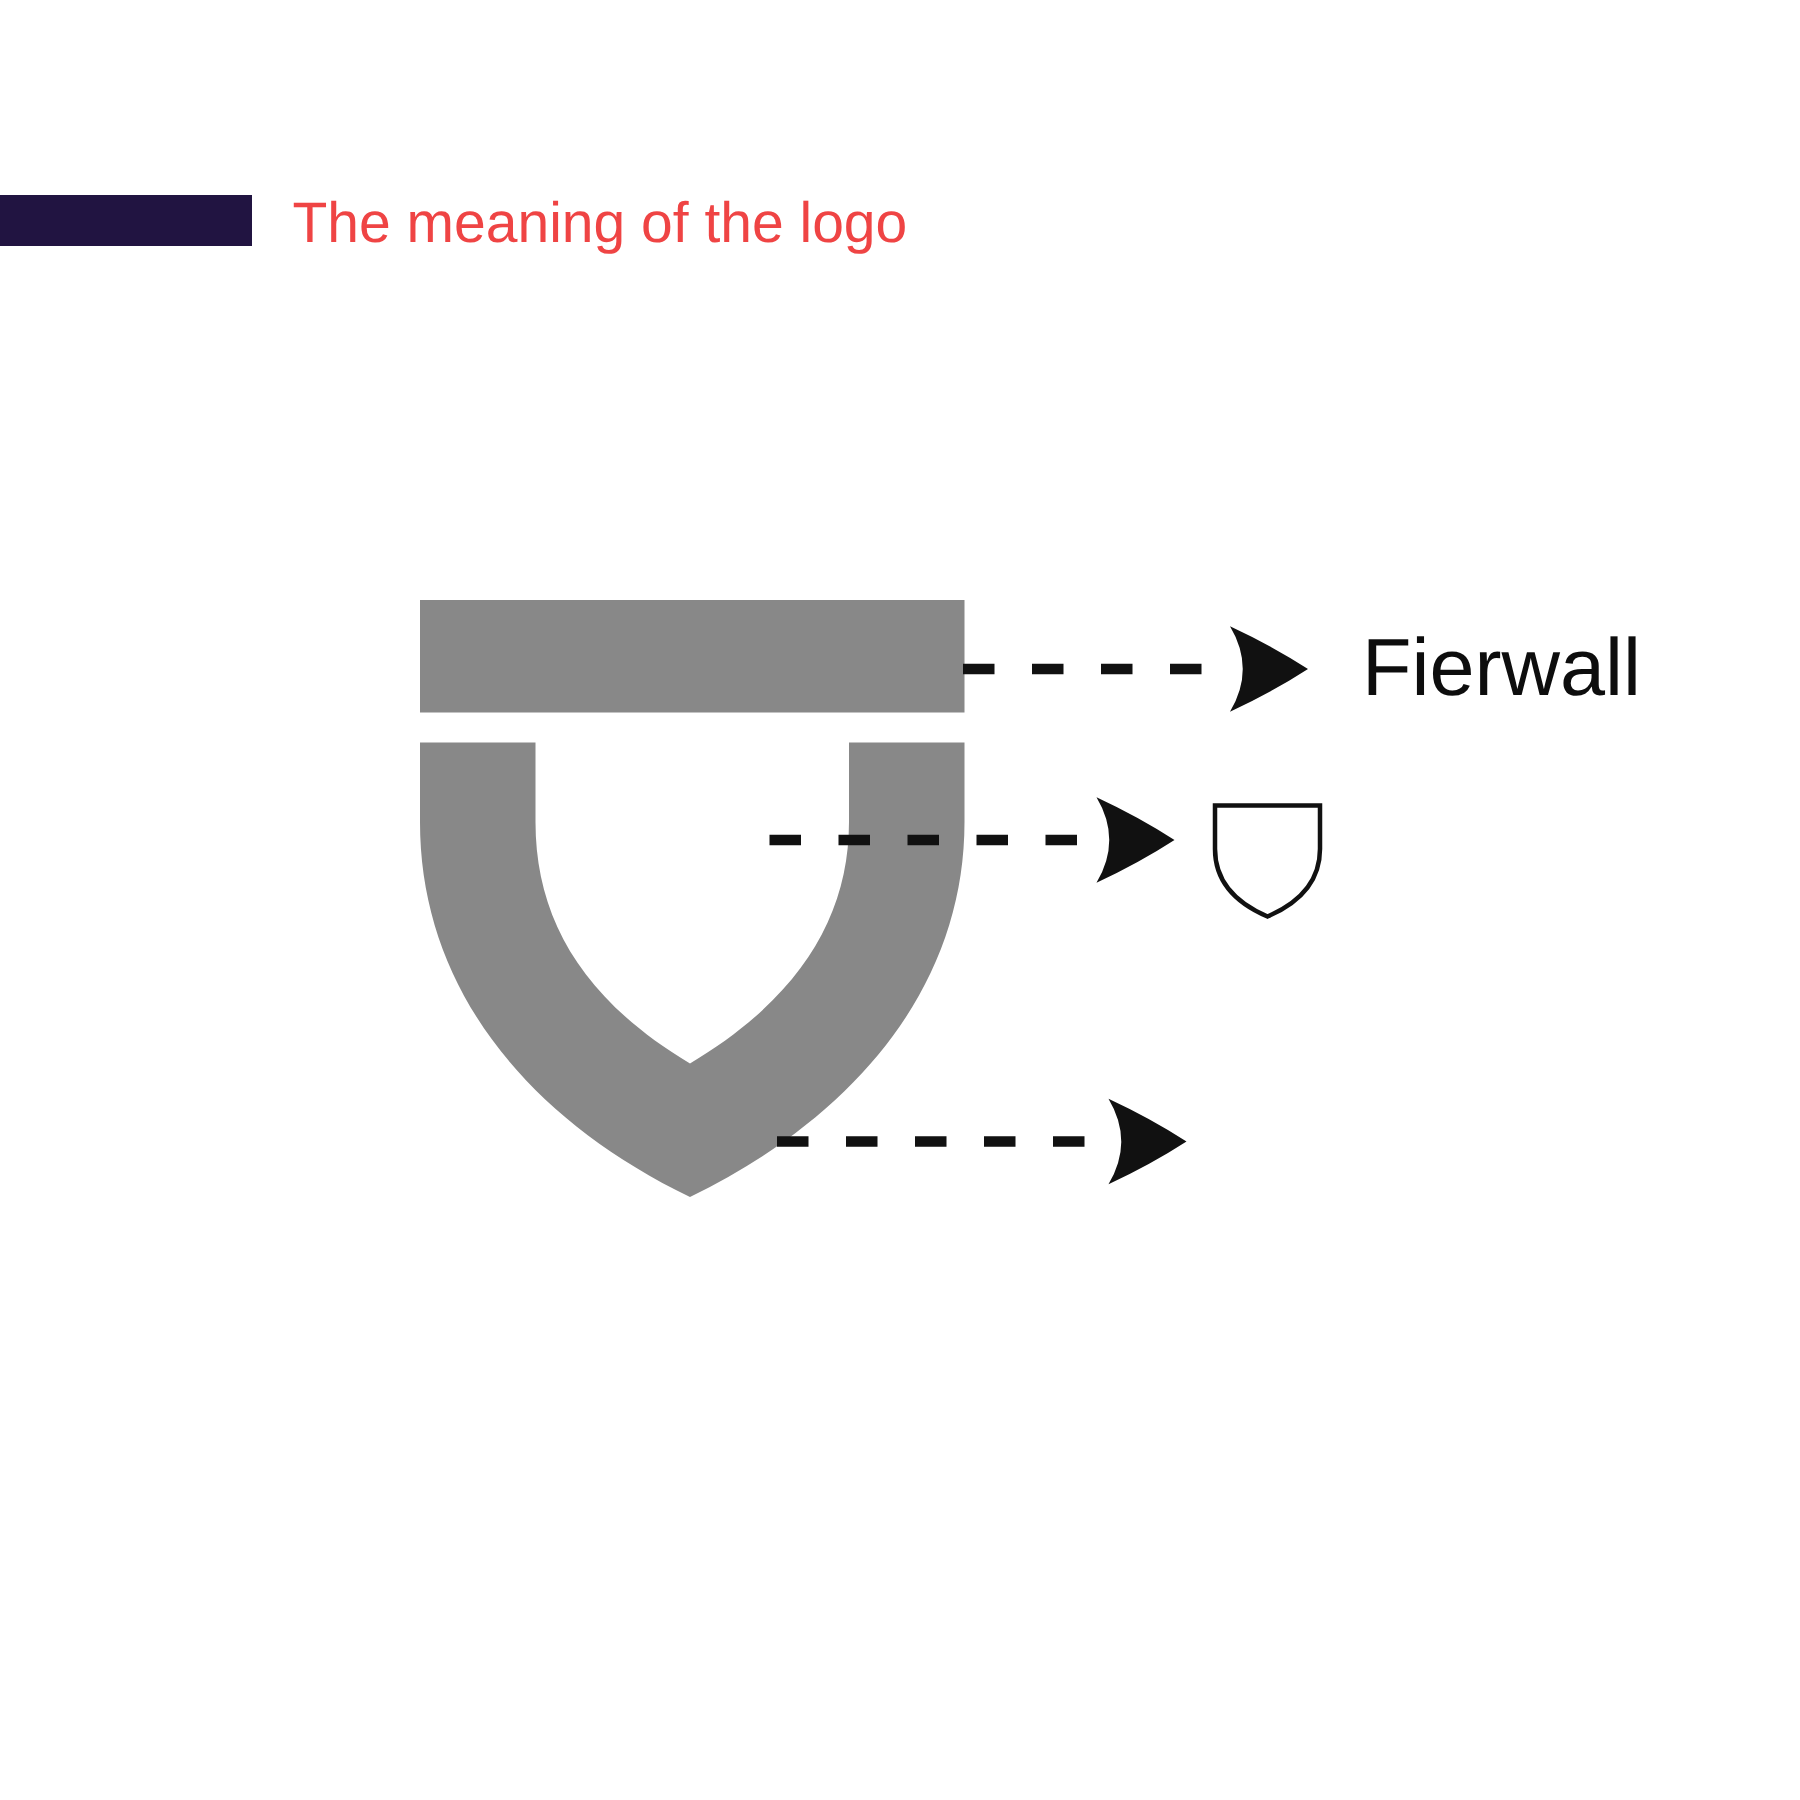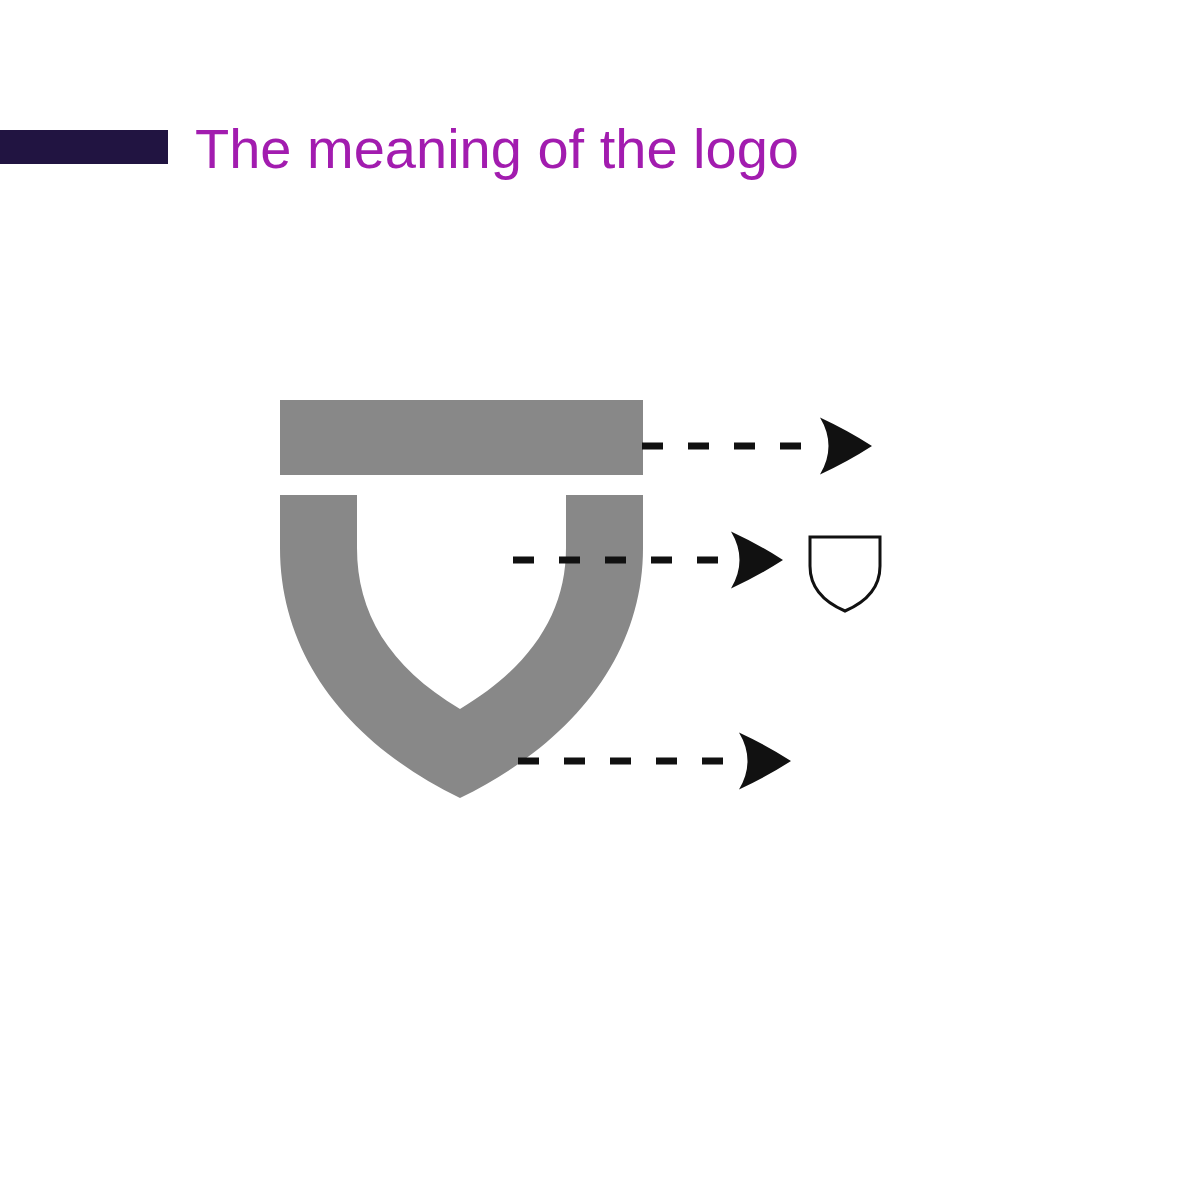--- a/index.html
+++ b/index.html
@@ -28,23 +28,23 @@
   .shield-icon-path {
     fill: #ffffff;
     stroke: #111111;
     stroke-width: 3;
     stroke-linejoin: miter;
   }
   .title {
     position: absolute;
     left: 195px;
     top: 125px;
-    font-size: 56px;
+    font-size: 38px;
     line-height: 48px;
-    color: #a21caf;
+    color: #ef4444;
     white-space: pre;
   }
   .label {
     position: absolute;
     font-size: 54px;
     line-height: 57px;
     color: #0d0d0d;
     white-space: pre;
   }
   .label-firewall { left: 908px; top: 417px; }
@@ -84,15 +84,16 @@
              C 824 602 810 588 810 566 Z"></path>
 
     <g>
       <line class="dash" x1="518" y1="761" x2="737" y2="761"></line>
       <path class="head" transform="translate(739,732.5)" d="M0 0 Q17 28.5 0 57 Q28 44 52 28.5 Q28 13 0 0 Z"></path>
     </g>
   </svg>
 
   <div class="title">The meaning of the logo</div>
 
+  <div class="label label-firewall">Fierwall</div>
 
 
 </div>
 
 </body></html>

